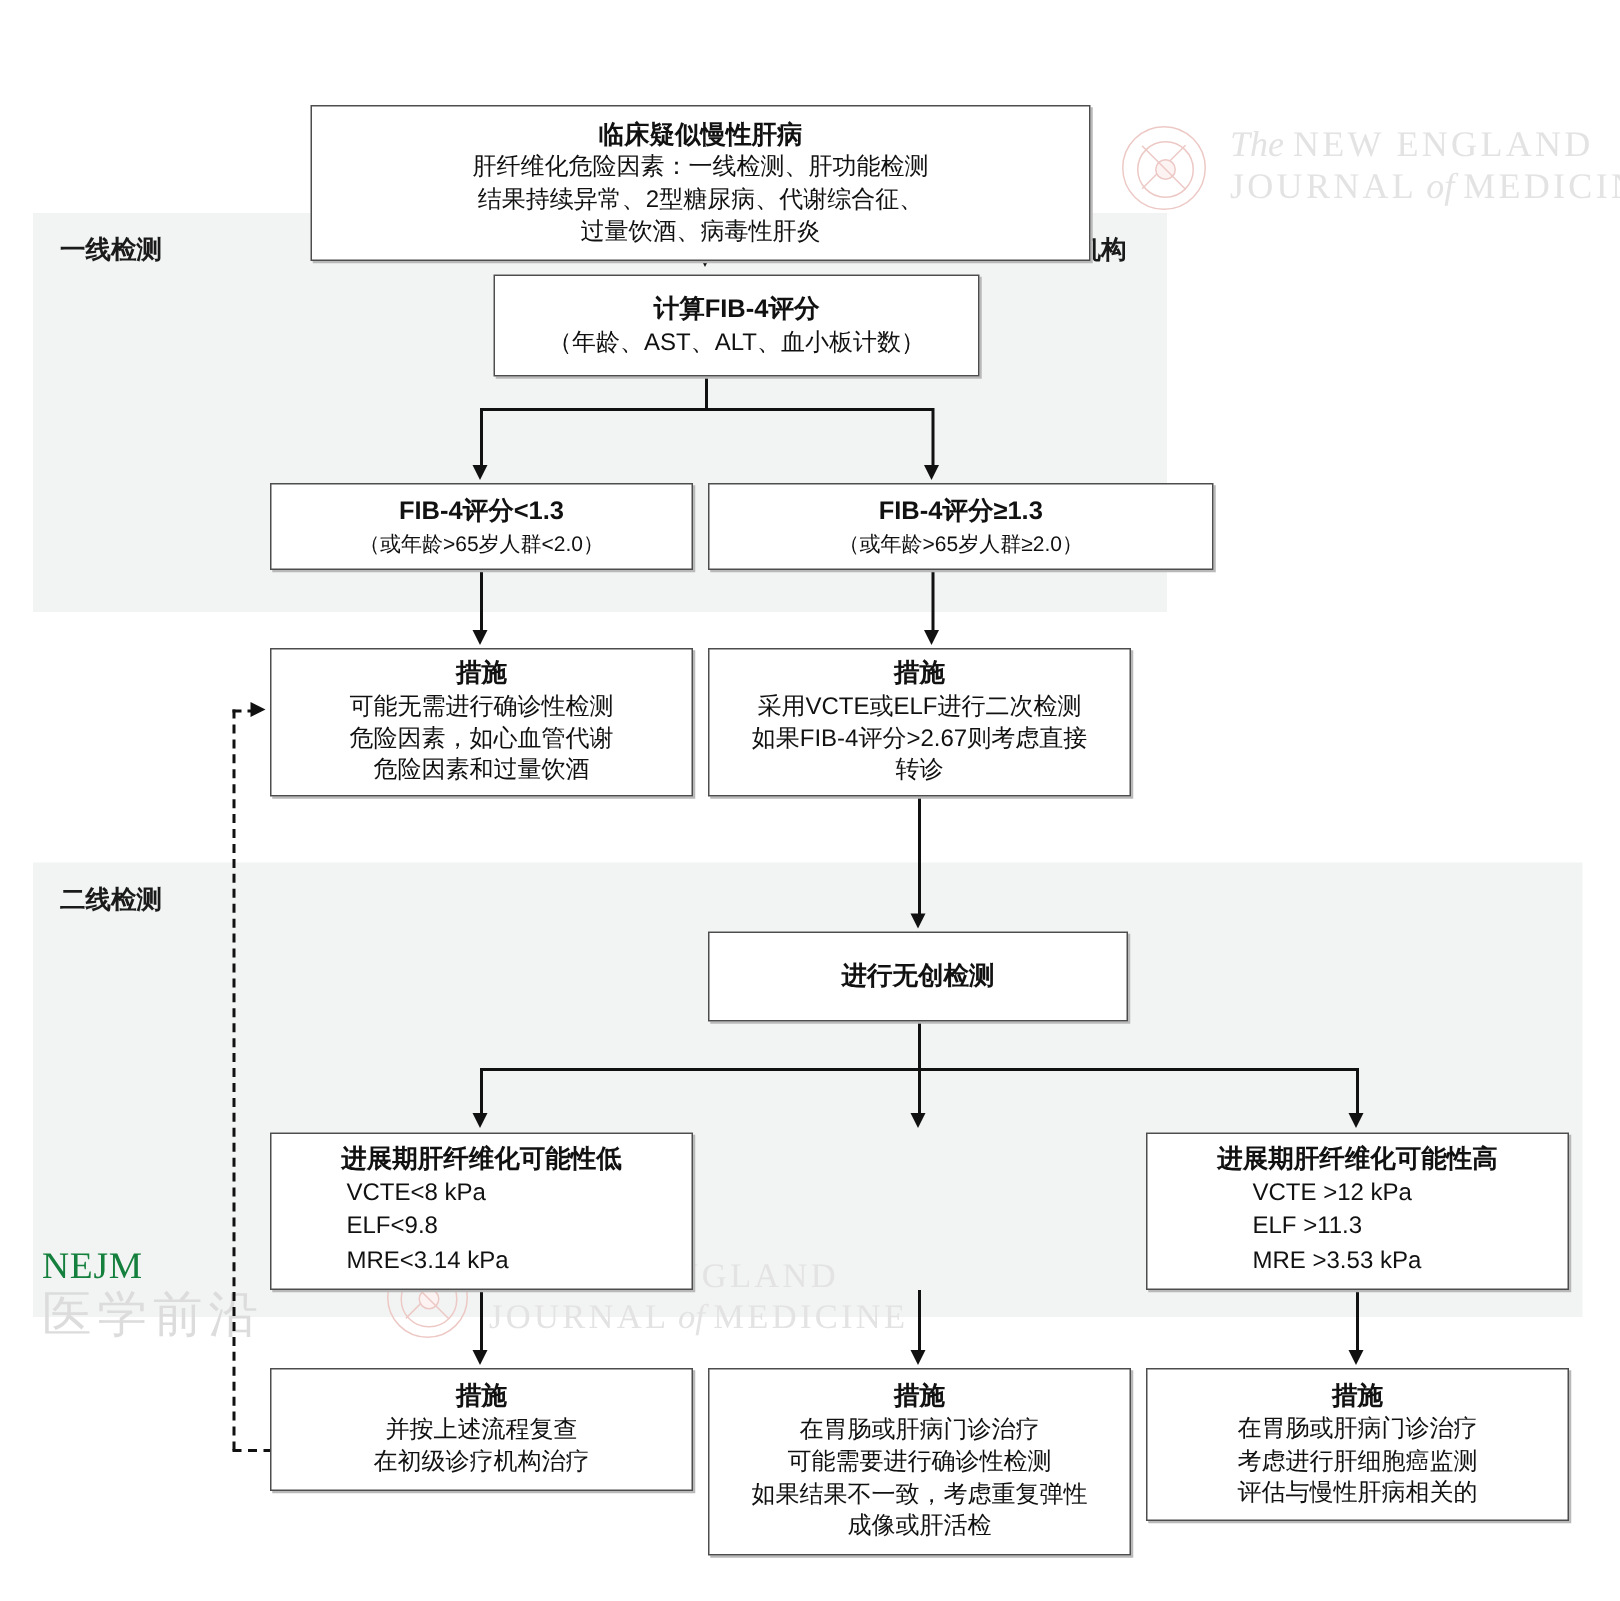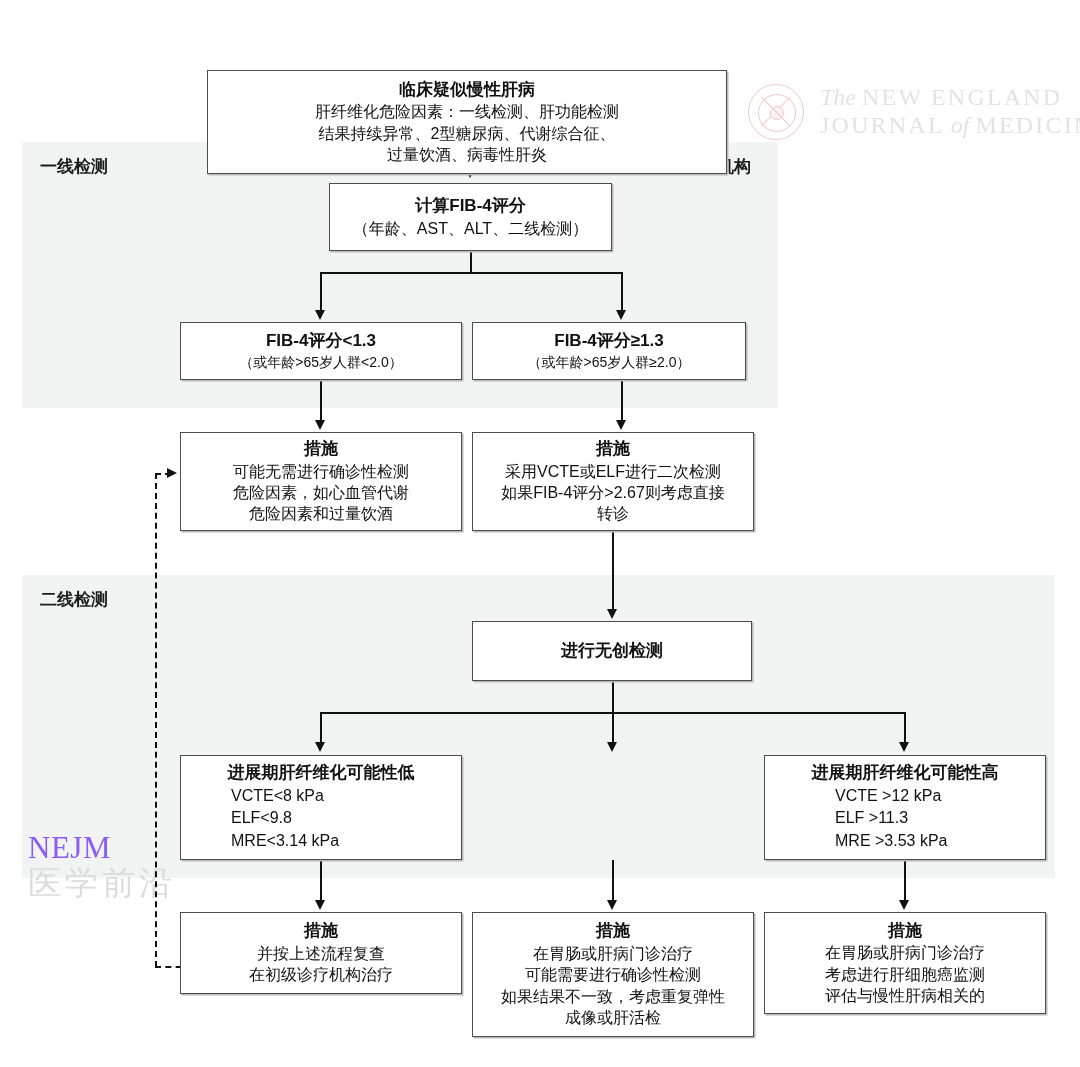--- a/index.html
+++ b/index.html
@@ -76,22 +76,22 @@
     line-height: 1.16;
     white-space: nowrap;
   }
   .wm-words .big { letter-spacing: 2.2px; }
   .wm-words .small { font-style: italic; }
 
   .wm-nejm-cn {
     font-family: "Liberation Serif", "DejaVu Serif", serif;
   }
   .wm-nejm-cn .mark {
-    color: #8b5cf6;
-    font-size: 31px;
+    color: #15803d;
+    font-size: 25px;
     letter-spacing: 0.5px;
     line-height: 1.0;
     white-space: nowrap;
   }
   .wm-nejm-cn .cn {
     color: #dcdcdc;
     font-size: 33px;
     letter-spacing: 4px;
     line-height: 1.25;
     white-space: nowrap;
@@ -201,20 +201,37 @@
         <span class="big">MEDICINE</span>
       </div>
     </div>
   </div>
 
   <div class="wm wm-nejm-cn" style="left:28px; top:832px;">
     <div class="mark">NEJM</div>
     <div class="cn">医学前沿</div>
   </div>
 
+  <div class="wm wm-nejm-full" style="left:258px; top:838px;">
+    <div class="seal" style="width:52px; height:52px;">
+      <div class="seal-inner"></div>
+      <div class="seal-core"></div>
+    </div>
+    <div class="wm-words" style="margin-left:14px; font-size:23px;">
+      <div>
+        <span class="small">The</span>
+        <span class="big">NEW ENGLAND</span>
+      </div>
+      <div>
+        <span class="big">JOURNAL</span>
+        <span class="small">of</span>
+        <span class="big">MEDICINE</span>
+      </div>
+    </div>
+  </div>
 
   <div class="caption" style="left:40px; top:155px;">一线检测</div>
   <div class="caption" style="left:649px; top:155px;">初级诊疗机构</div>
   <div class="caption" style="left:40px; top:588px;">二线检测</div>
 
   <div class="vline" style="left:470px; top:126px; height:44px;"></div>
   <div class="arrow-down" style="left:465px; top:168px;"></div>
 
   <div class="vline" style="left:470px; top:251px; height:22px;"></div>
   <div class="hline" style="left:320px; top:272px; width:302px;"></div>
@@ -255,31 +272,31 @@
   <div class="dashh" style="left:155px; top:473px; width:16px;"></div>
   <div class="arrow-right" style="left:167px; top:468px;"></div>
 
   <div class="node" style="left:207px; top:22px; width:520px; height:104px;margin-top:48px;">
     <div class="title fs17">临床疑似慢性肝病</div>
     <div class="body fs16">肝纤维化危险因素：一线检测、肝功能检测</div>
     <div class="body fs16">结果持续异常、2型糖尿病、代谢综合征、</div>
     <div class="body fs16">过量饮酒、病毒性肝炎</div>
   </div>
 
-  <div class="node" style="left:329px; top:183px; width:283px; height:68px;">
+  <div class="node" style="left:329px; top:183px; width:324px; height:68px;">
     <div class="title fs17">计算FIB-4评分</div>
-    <div class="body fs16">（年龄、AST、ALT、二线检测）</div>
+    <div class="body fs16">（年龄、AST、ALT、血小板计数）</div>
   </div>
 
   <div class="node" style="left:180px; top:322px; width:282px; height:58px;">
     <div class="title fs17">FIB-4评分&lt;1.3</div>
     <div class="body fs15">（或年龄&gt;65岁人群&lt;2.0）</div>
   </div>
 
-  <div class="node" style="left:472px; top:322px; width:274px; height:58px;">
+  <div class="node" style="left:472px; top:322px; width:337px; height:58px;">
     <div class="title fs17">FIB-4评分≥1.3</div>
     <div class="body fs15">（或年龄&gt;65岁人群≥2.0）</div>
   </div>
 
   <div class="node" style="left:180px; top:432px; width:282px; height:99px;">
     <div class="title fs17">措施</div>
     <div class="body fs16">可能无需进行确诊性检测</div>
     <div class="body fs16">危险因素，如心血管代谢</div>
     <div class="body fs16">危险因素和过量饮酒</div>
   </div>

